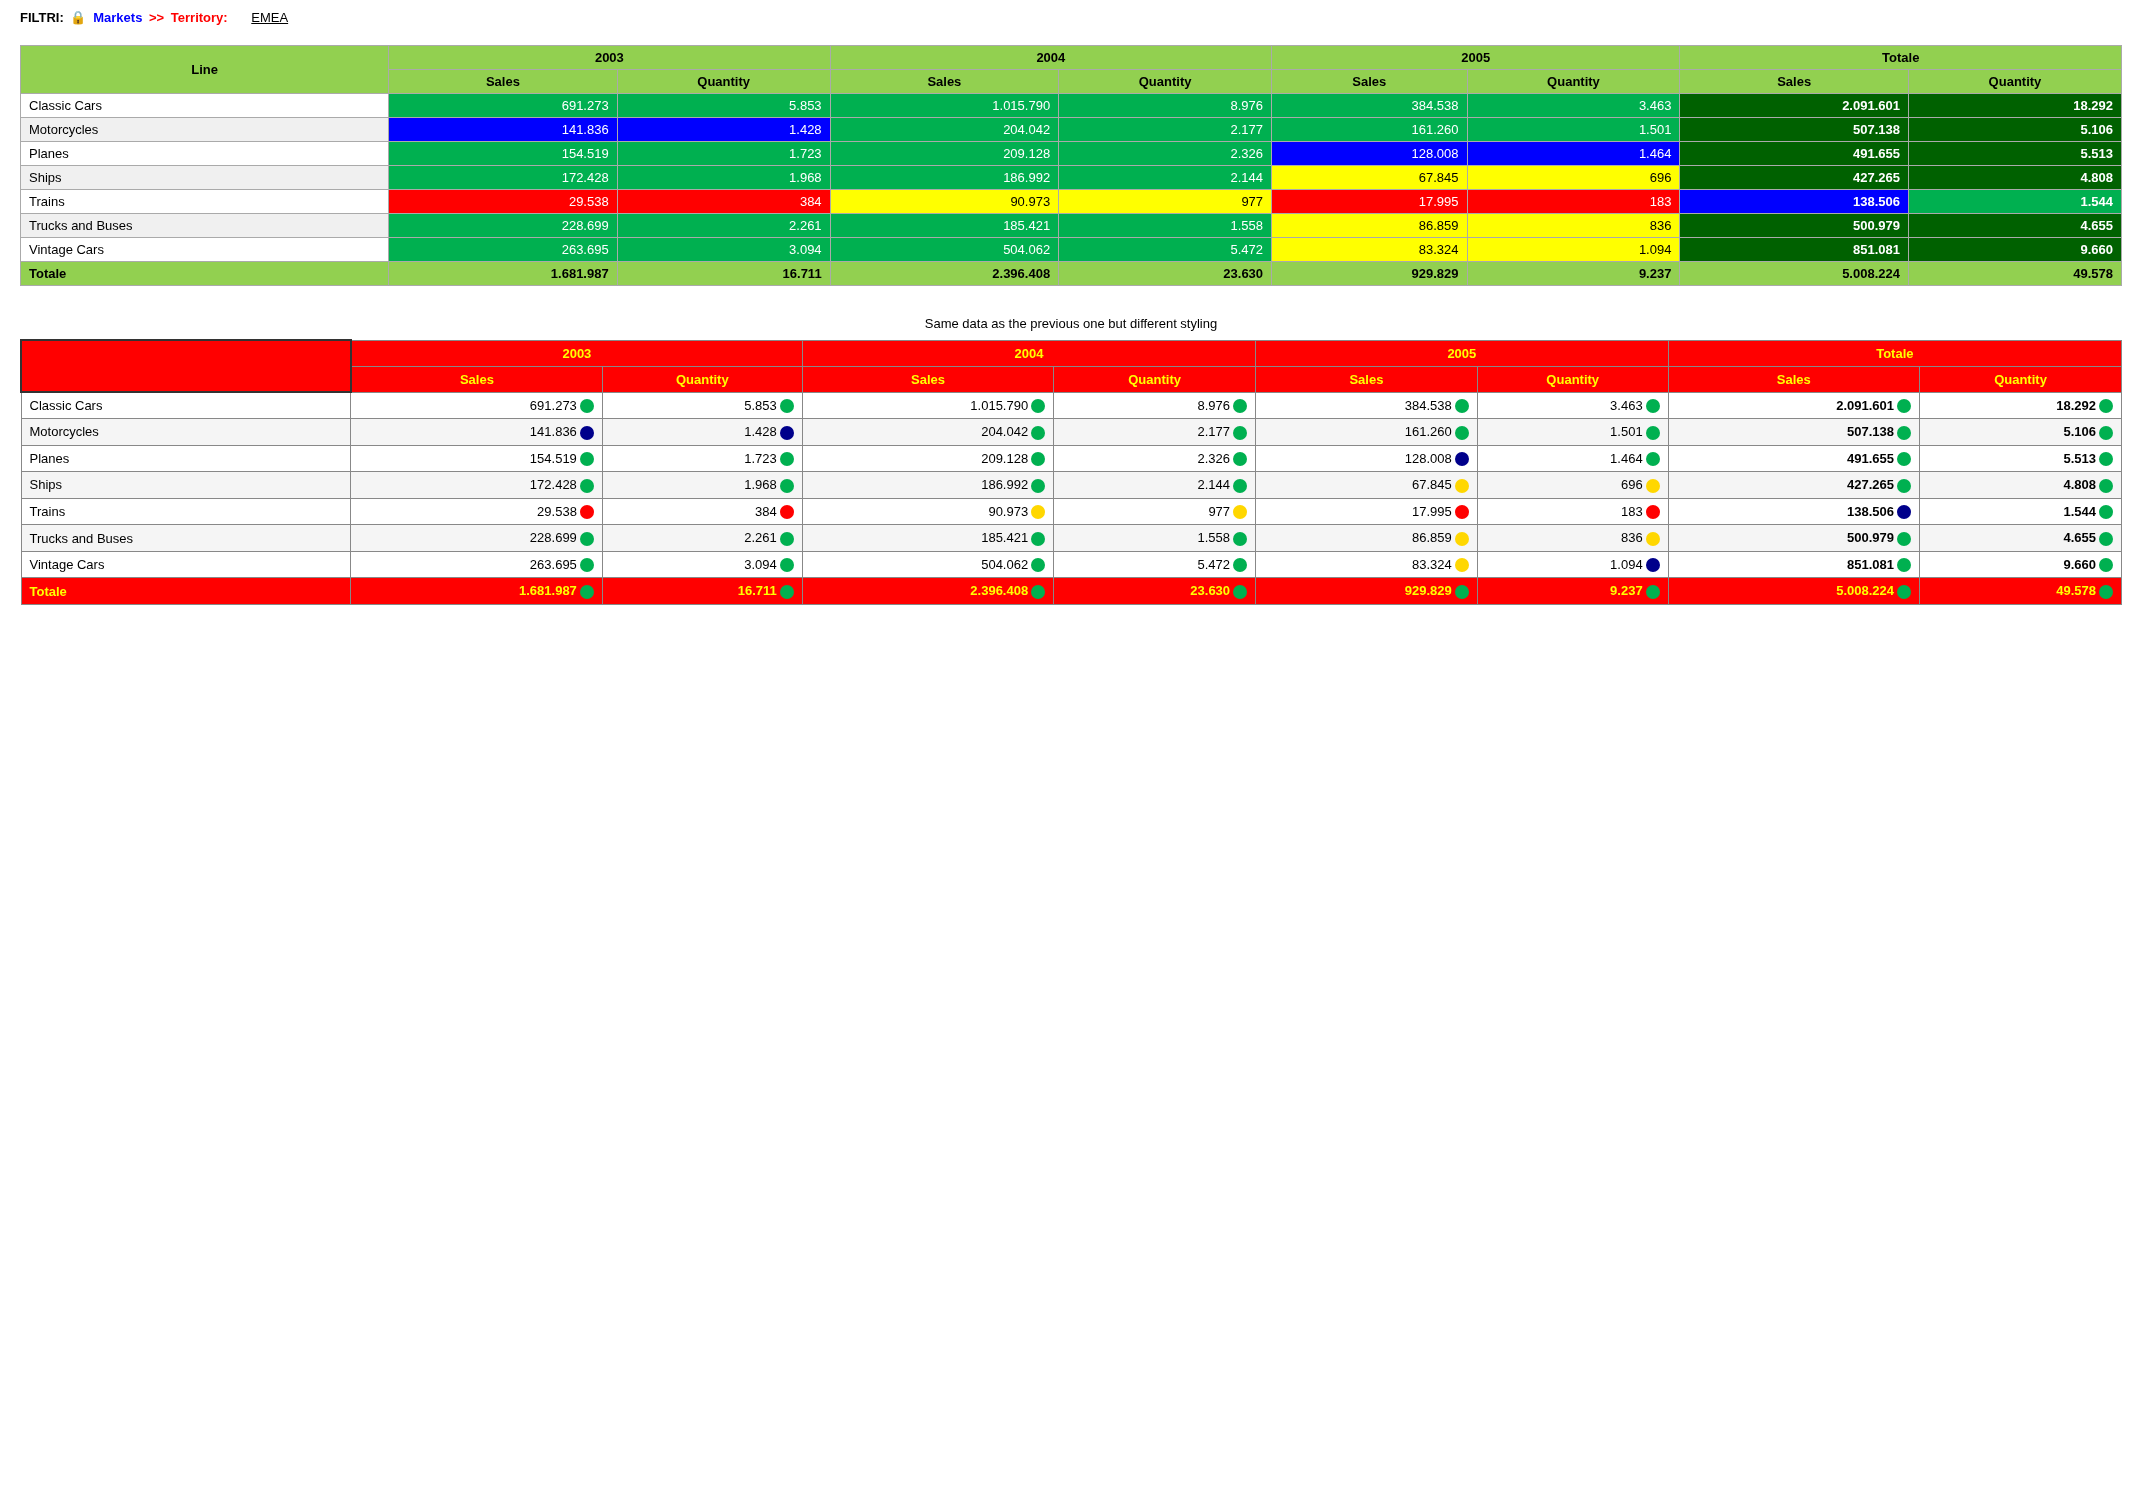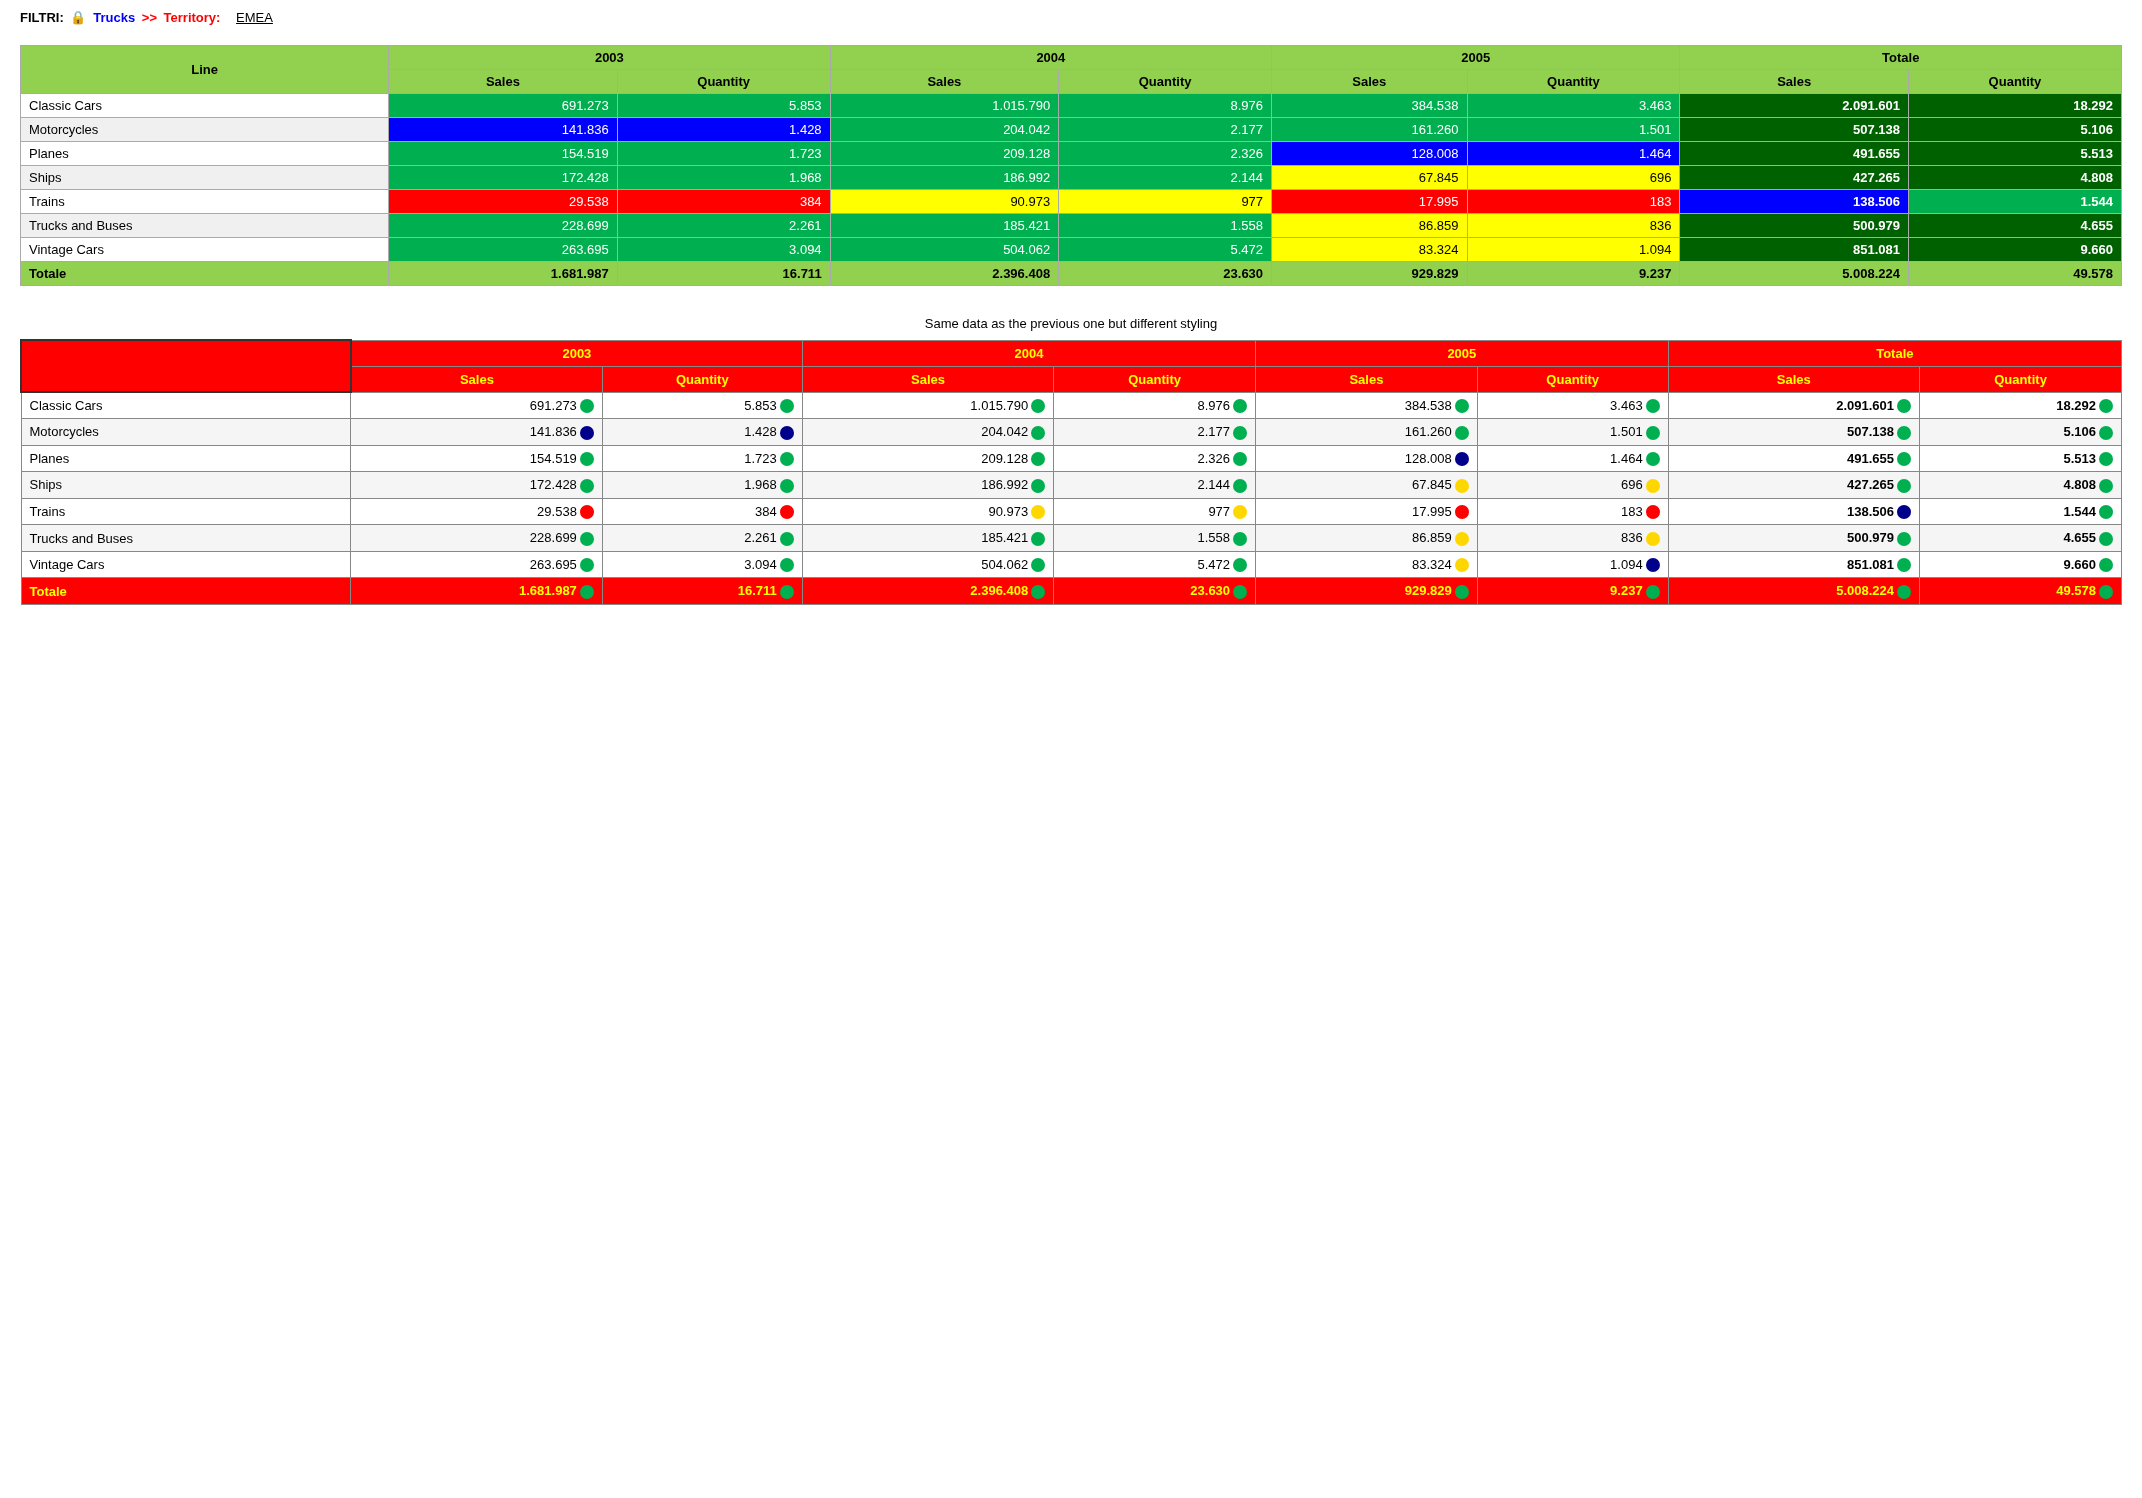--- a/index.html
+++ b/index.html
@@ -43,24 +43,24 @@
 
     
     .dot { display: inline-block; width: 14px; height: 14px; border-radius: 50%; margin-left: 3px; vertical-align: middle; }
   </style>
 </head>
 <body>
 
 <div class="filter-bar">
   <span style="font-weight:bold;">FILTRI:</span>
   <span style="color:gray; margin: 0 3px;">🔒</span>
-  <span style="color:blue; font-weight:bold; cursor:pointer;">Trucks</span>
+  <span style="color:blue; font-weight:bold; cursor:pointer;">Markets</span>
   <span style="color:red; font-weight:bold; margin: 0 3px;">&gt;&gt;</span>
   <span style="color:red; font-weight:bold;">Territory:</span>
-  <span style="margin-left:12px;text-decoration:underline;">EMEA</span>
+  <span style="margin-left:20px;text-decoration:underline;">EMEA</span>
 </div>
 
 <div class="table1-wrap">
   <table class="t1">
     <thead>
       <tr>
         <th class="t1-header-line" rowspan="2">Line</th>
         <th class="t1-header-year" colspan="2">2003</th>
         <th class="t1-header-year" colspan="2">2004</th>
         <th class="t1-header-year" colspan="2">2005</th>

